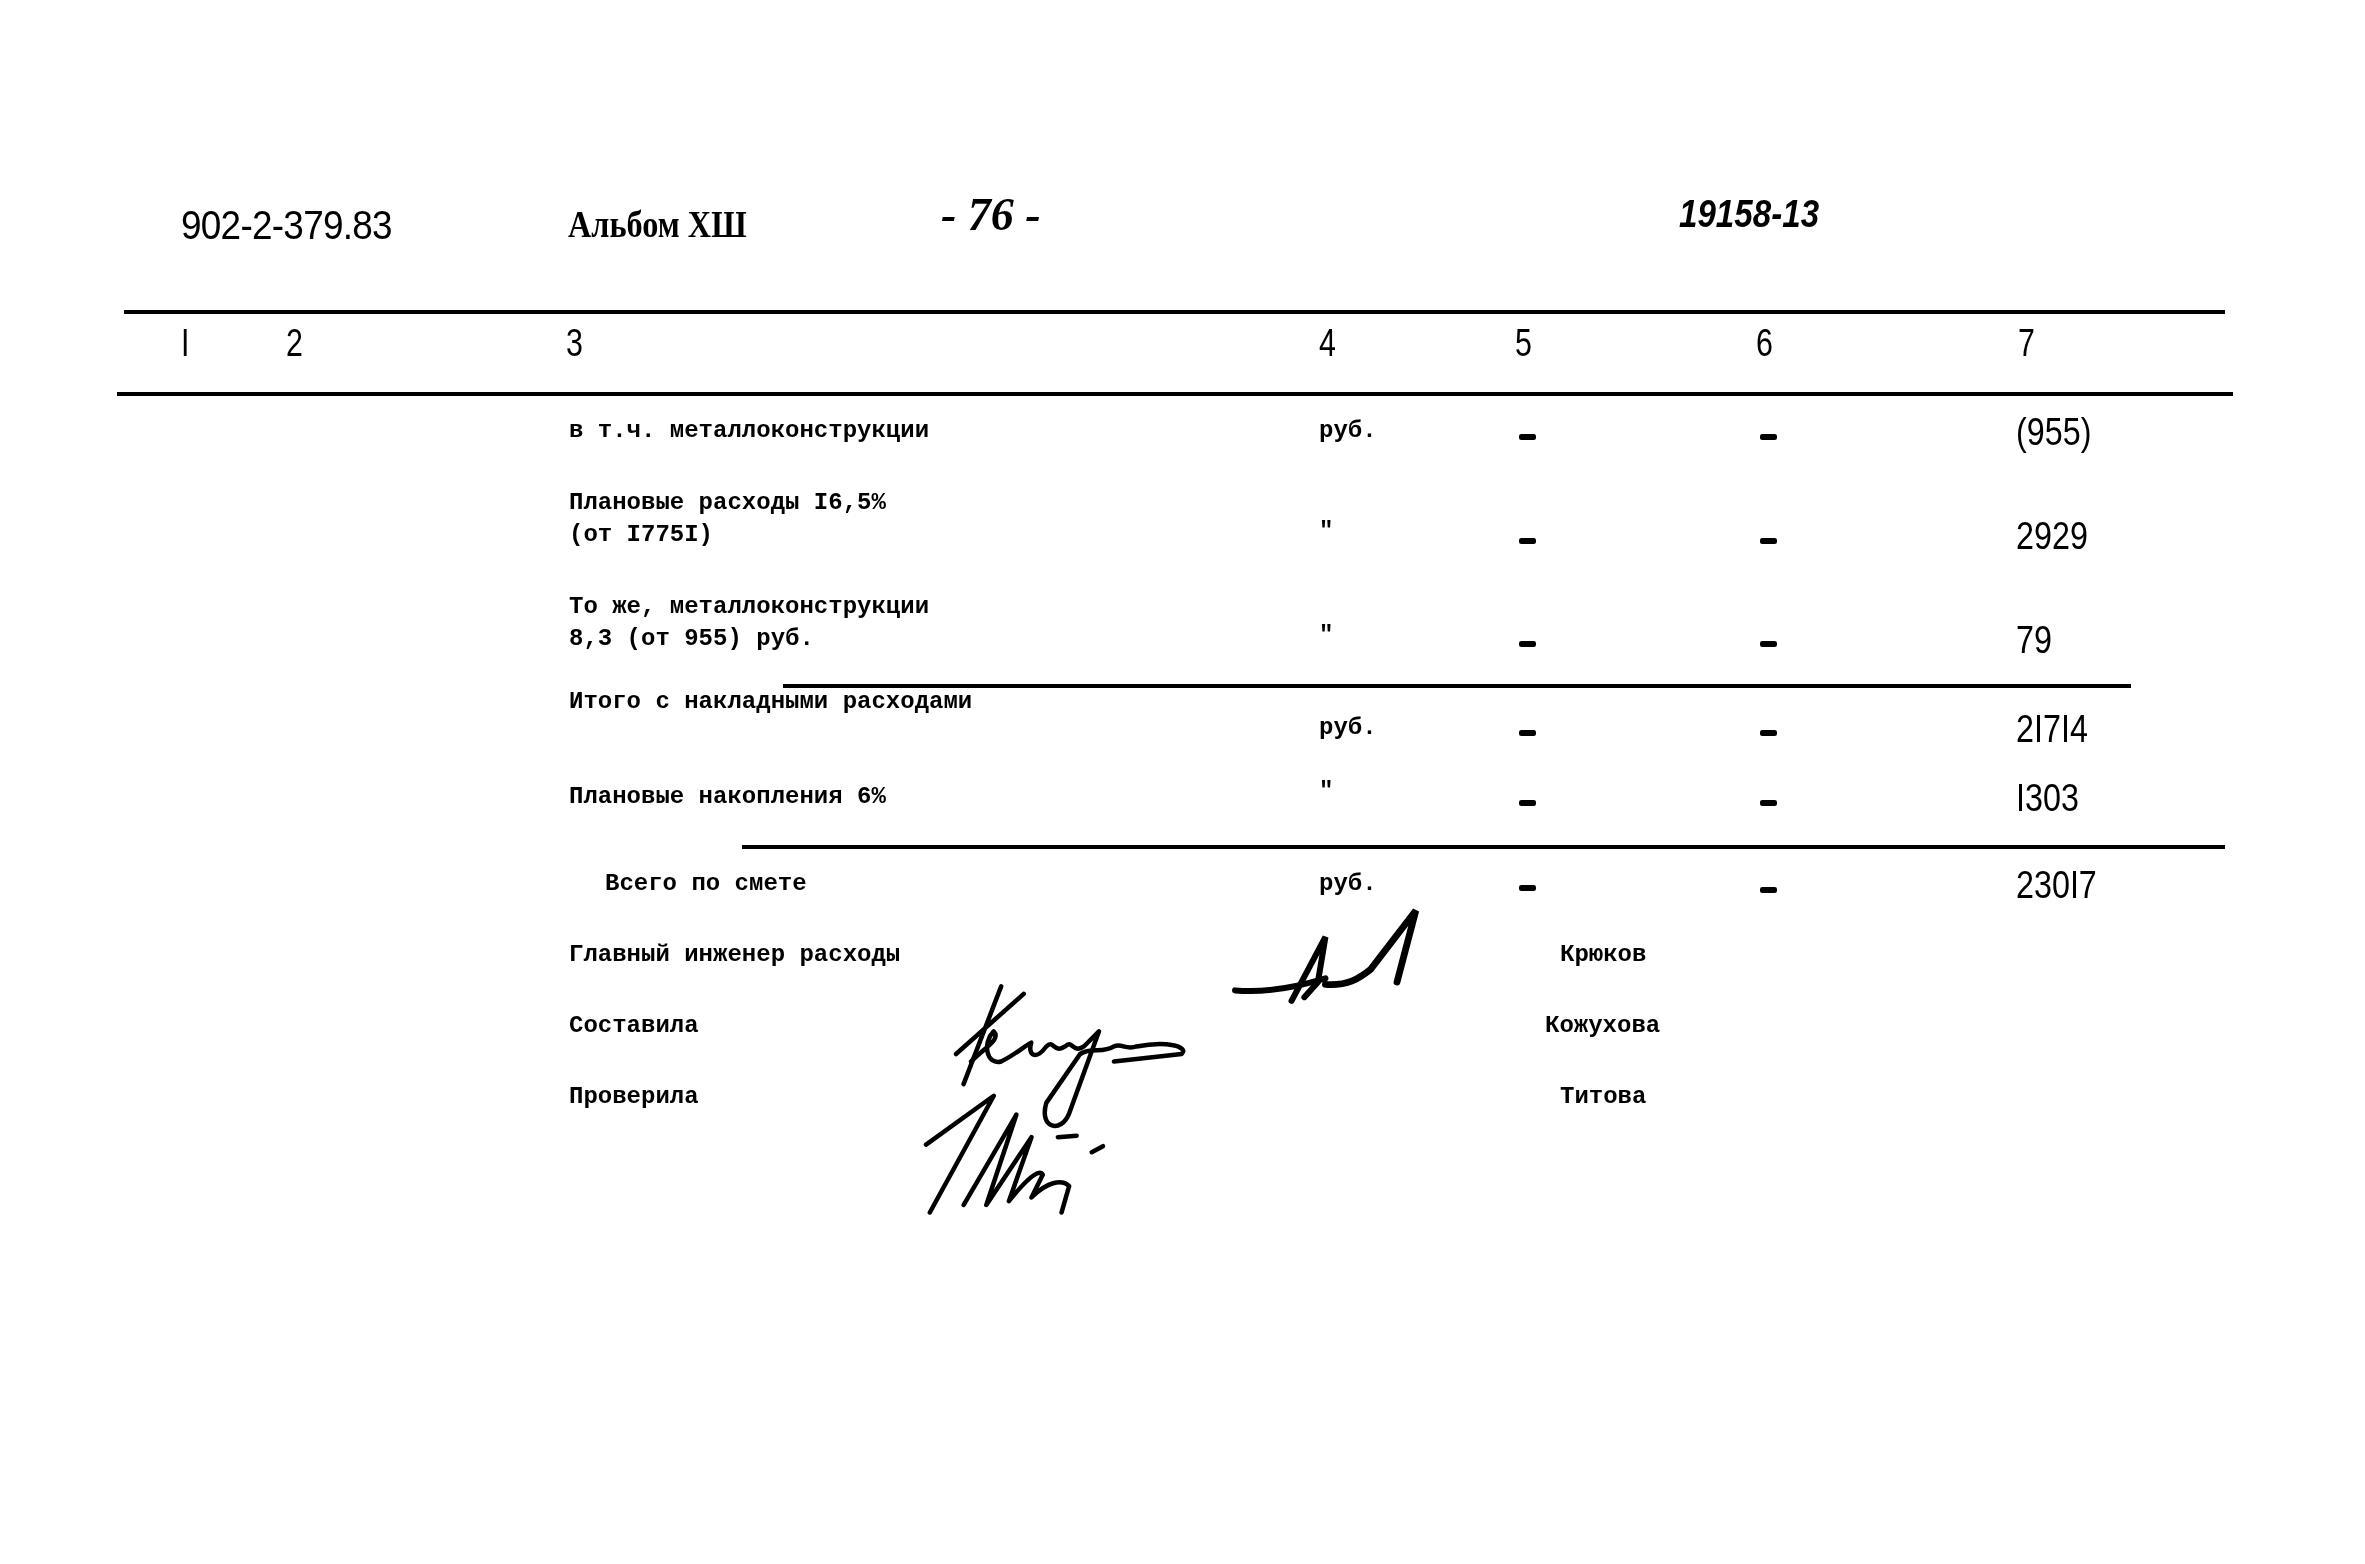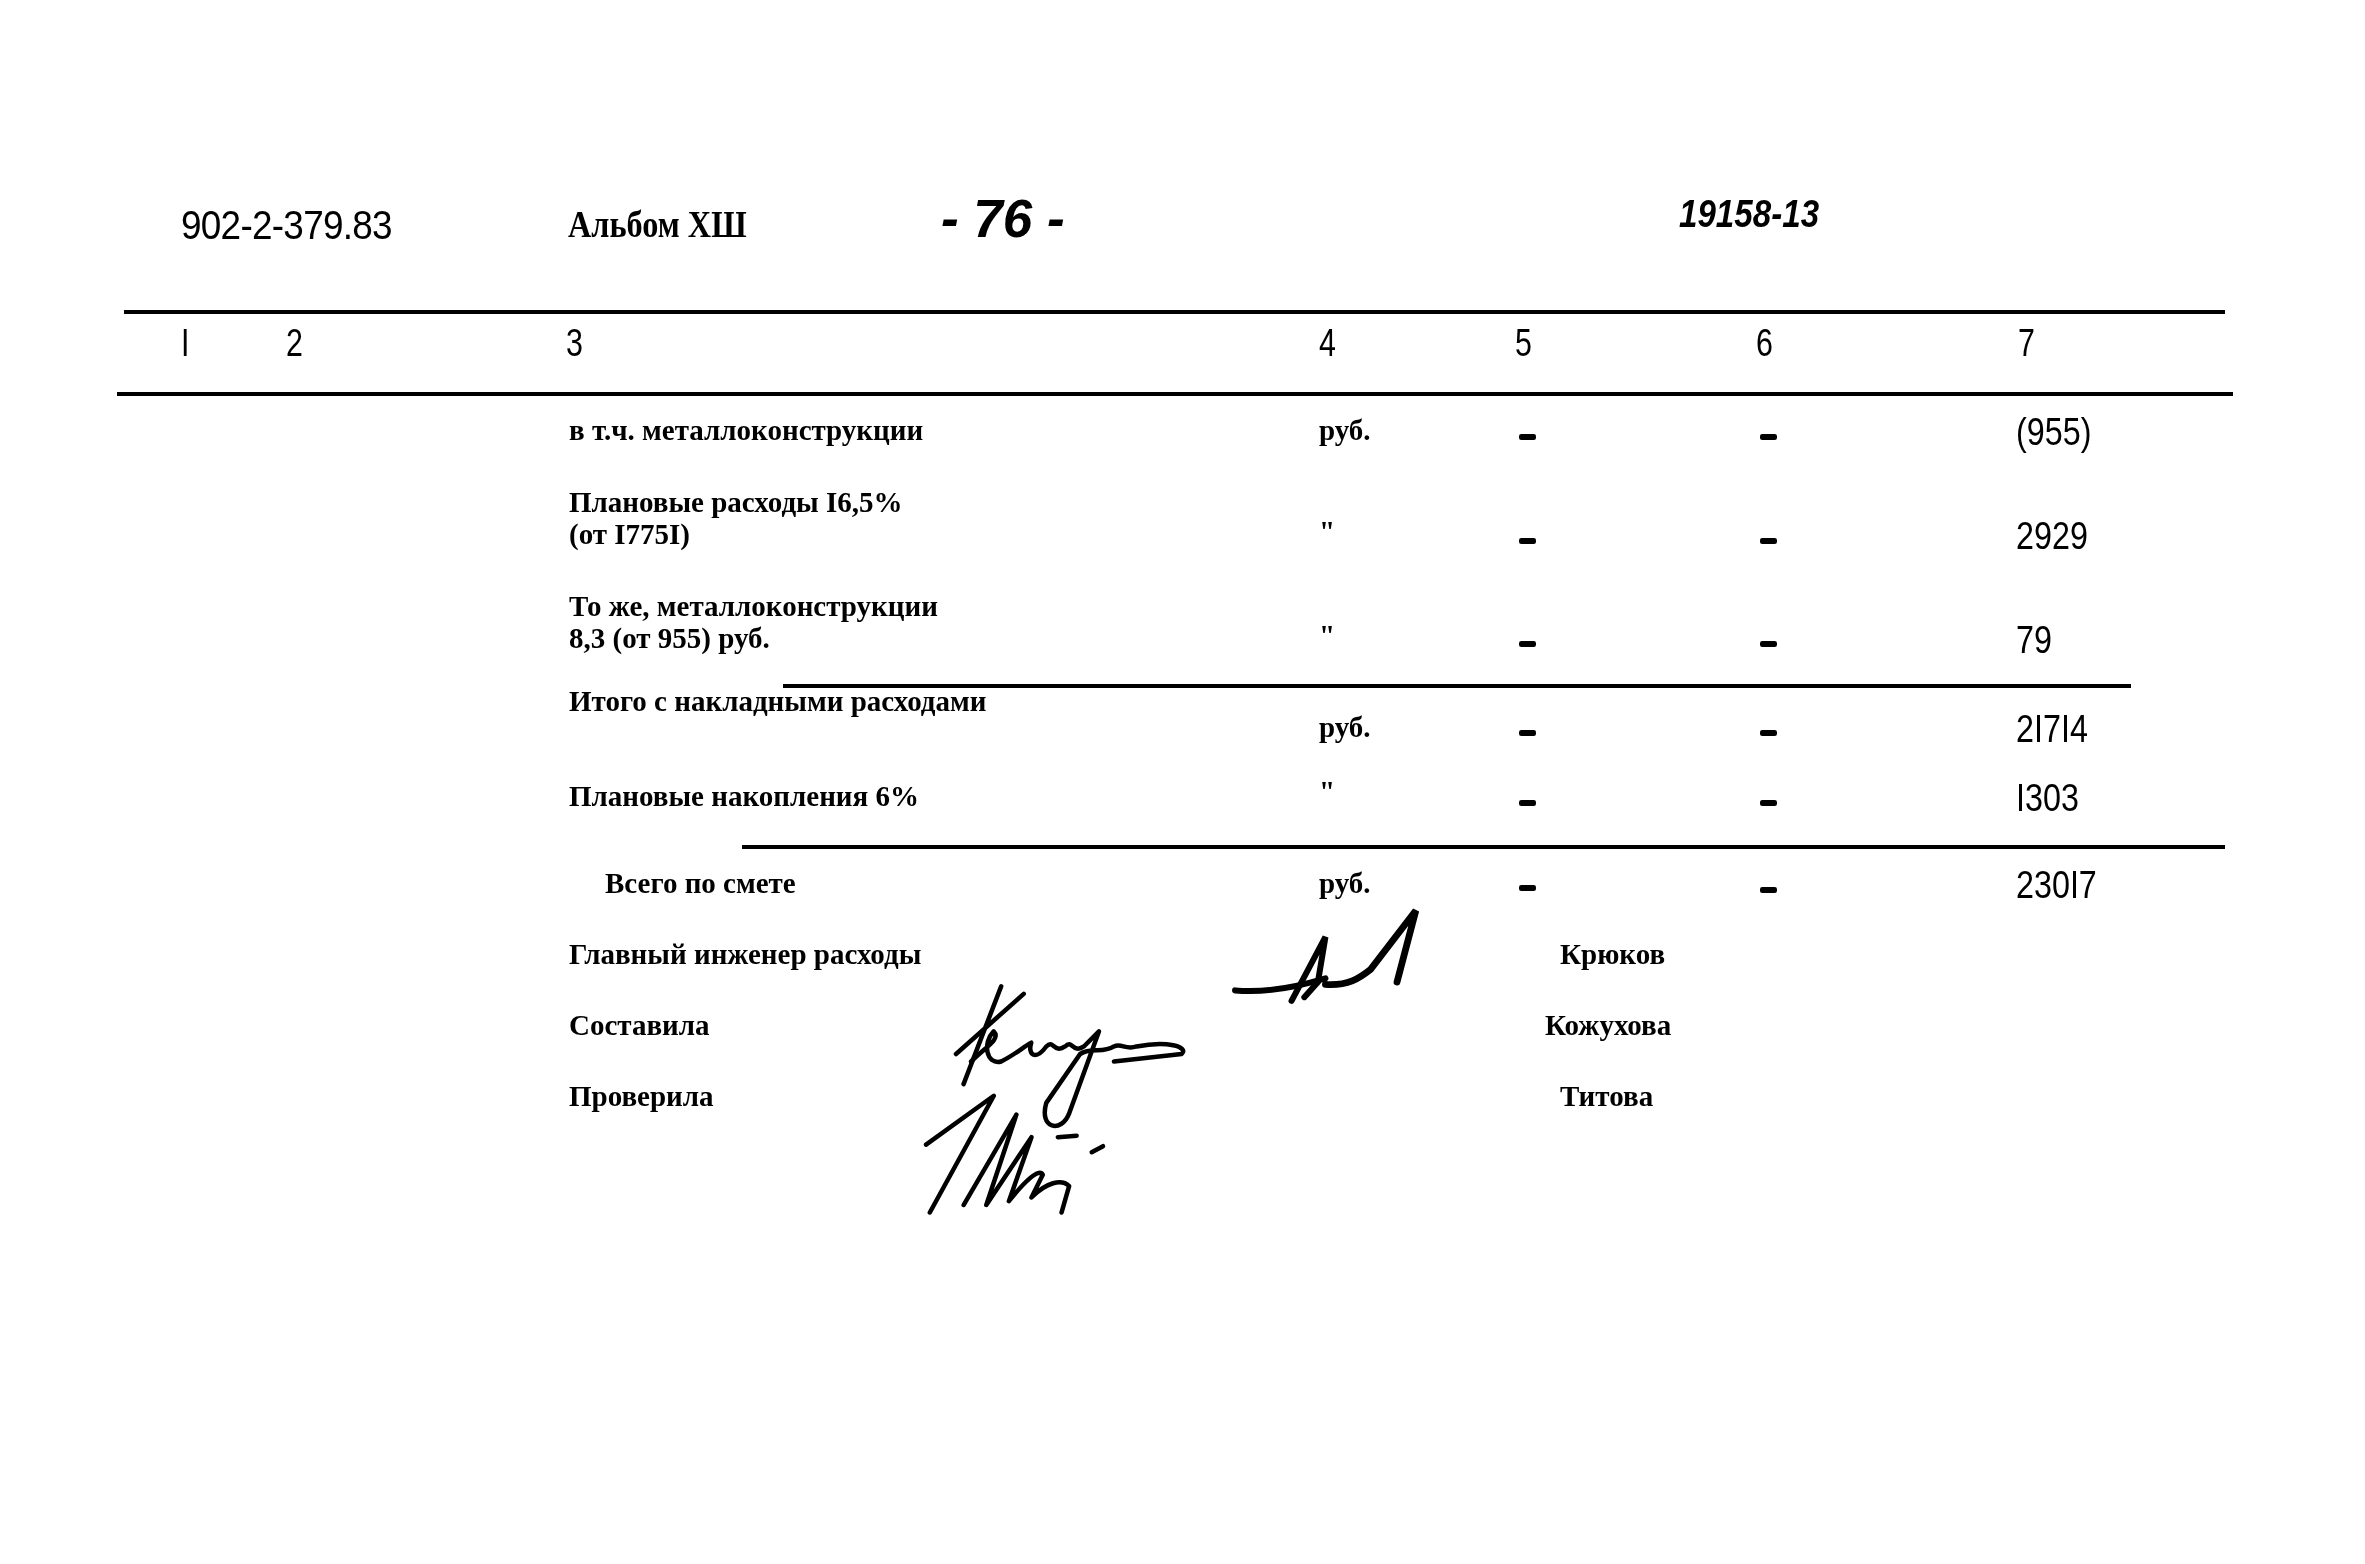--- a/index.html
+++ b/index.html
@@ -1,25 +1,25 @@
 <!DOCTYPE html>
 <html style="font-size:12px"><head>
   <meta charset="utf-8">
   <style>
     html, body { margin:0; padding:0; background:#ffffff; }
     body { width:2366px; height:1565px; position:relative; overflow:hidden; color:#000;
            font-family:"Liberation Mono","DejaVu Sans Mono",monospace; font-weight:bold; }
     .abs { position:absolute; white-space:nowrap; }
     .hdr-code { left:181px; top:202px; font-size:41px; font-family:"Liberation Sans Narrow","Liberation Sans",sans-serif; font-weight:normal; letter-spacing:-0.8px; transform:scaleX(0.9); transform-origin:left; }
     .hdr-album { left:568px; top:202px; font-size:38px; font-family:"Liberation Serif",serif; font-weight:bold; transform:scaleX(0.85); transform-origin:left; }
-    .hdr-page { left:941px; top:188px; font-size:53px; font-family:Liberation Sans, sans-serif; font-style:italic; font-weight:bold; }
+    .hdr-page { left:941px; top:188px; font-size:46px; font-family:Liberation Serif, serif; font-style:italic; font-weight:bold; }
     .hdr-inv { left:1679px; top:192px; font-size:39px; font-family:"Liberation Sans",sans-serif; font-style:italic; font-weight:bold; transform:scaleX(0.85); transform-origin:left; }
     .rule { position:absolute; background:#000; }
     .colnum { font-size:38px; font-family:"Liberation Sans",sans-serif; font-weight:normal; top:322px; transform:scaleX(0.8); transform-origin:left; }
-    .cell { font-size:29px; line-height:33px;font-family:Liberation Serif, serif; }
+    .cell { font-size:24px; line-height:33px; }
     .num { font-size:38px; font-family:"Liberation Sans",sans-serif; font-weight:normal; transform:scaleX(0.85); transform-origin:left; }
     .dash { width:16.6px; height:6px; background:#000; border-radius:2.3px; position:absolute; }
     .sig { position:absolute; }
   </style>
 </head>
 <body>
 
 <div class="abs hdr-code">902-2-379.83</div>
 <div class="abs hdr-album">Альбом ХШ</div>
 <div class="abs hdr-page">- 76 -</div>

